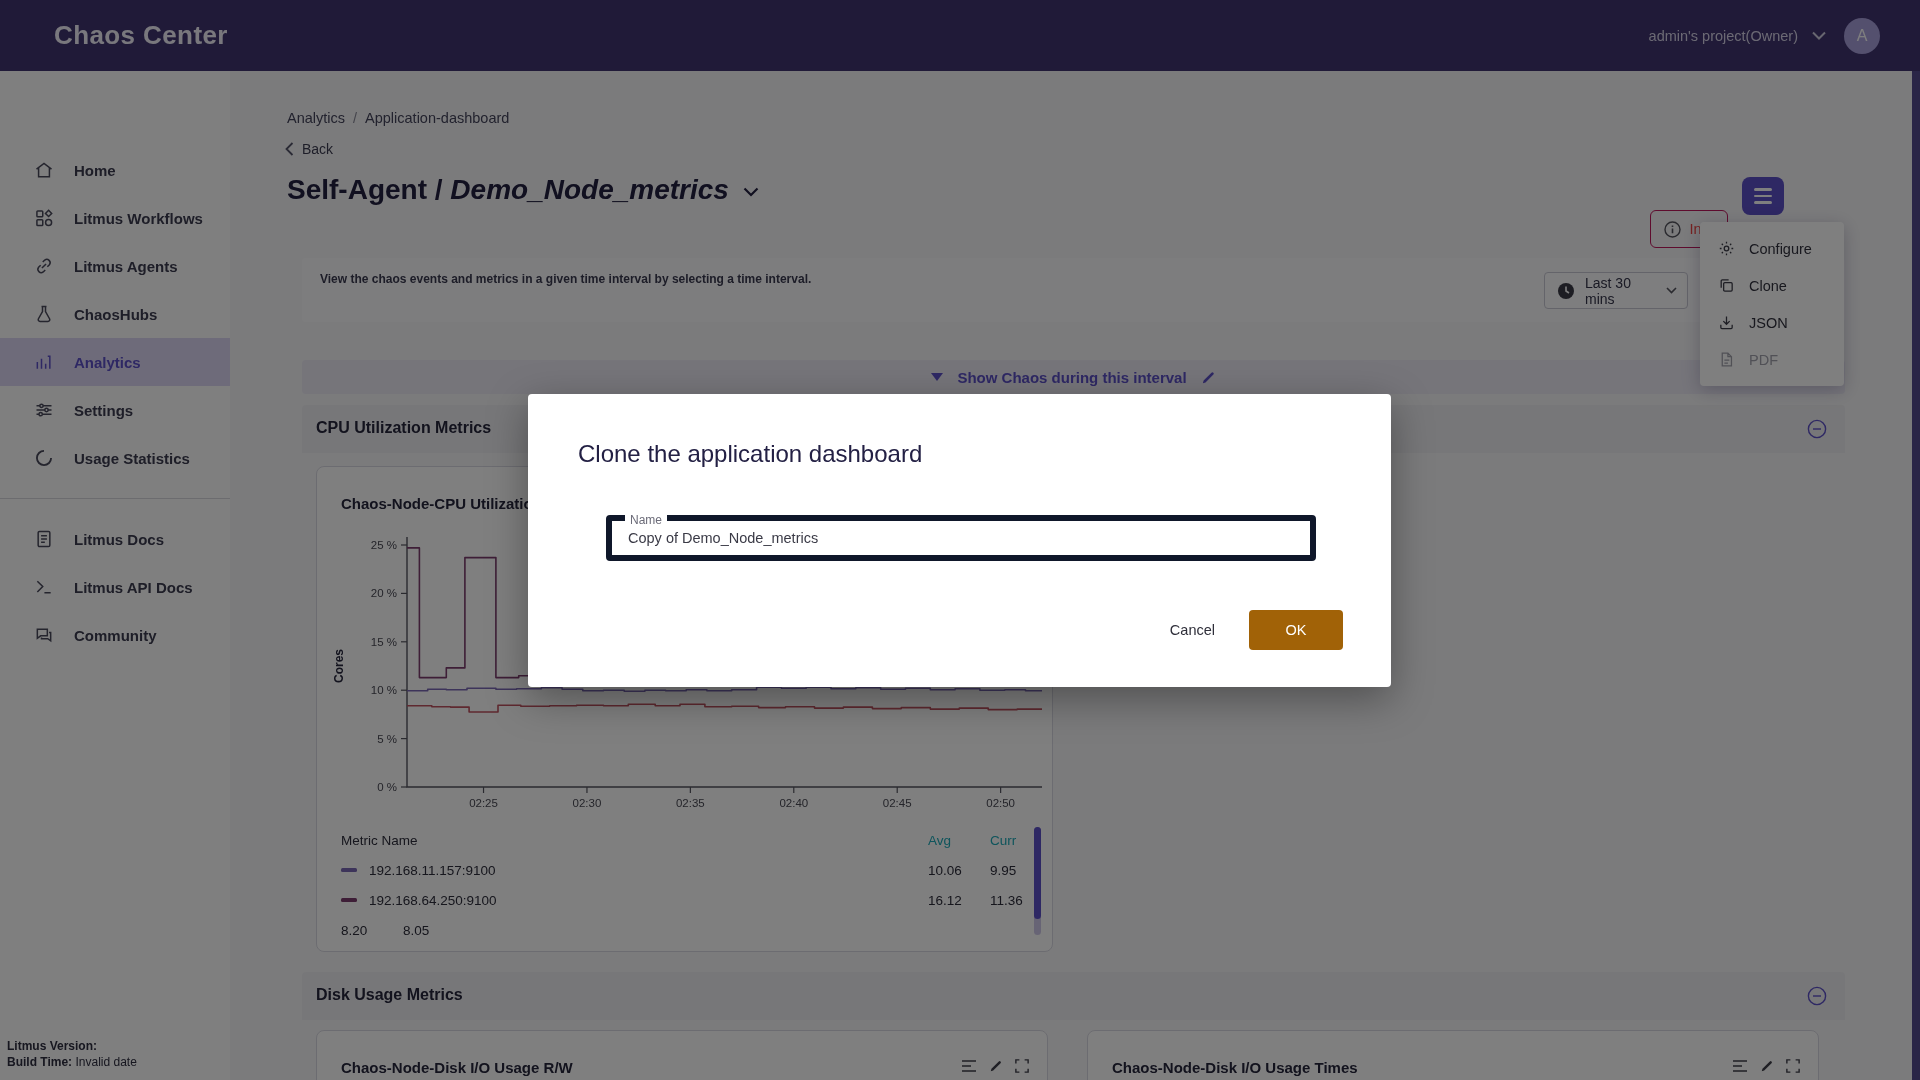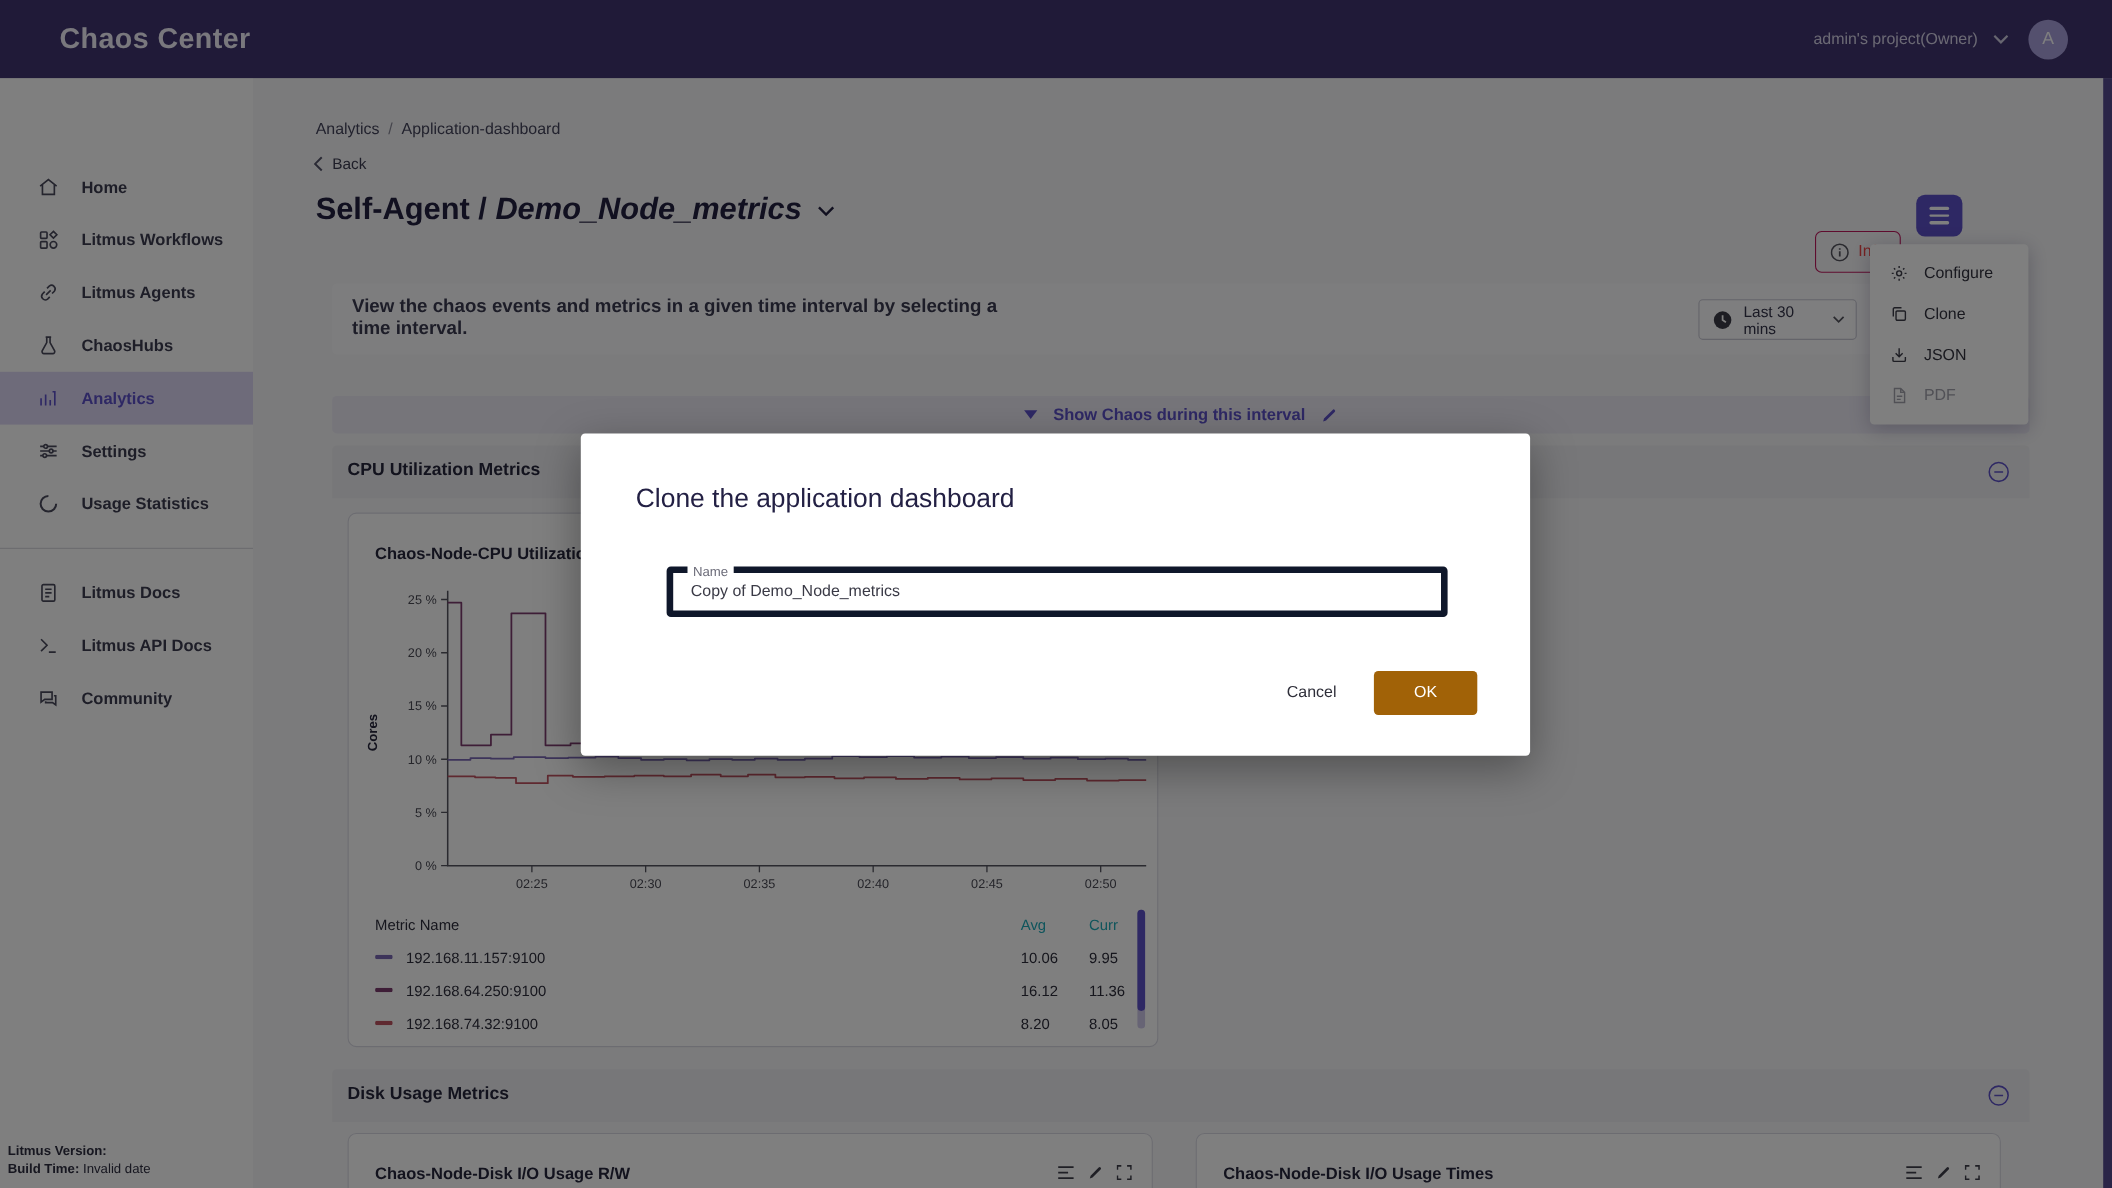--- a/index.html
+++ b/index.html
@@ -46,21 +46,21 @@
 
   .dropdown { position:absolute; left:1470px; top:151px; width:144px; background:#fff; border-radius:4px;
     box-shadow:0 4px 18px rgba(30,25,70,.25); padding:8px 0; z-index:6; }
   .dropdown-item { height:37px; display:flex; align-items:center; gap:14px; padding-left:18px;
     font-size:14.5px; color:#33333f; cursor:pointer; }
   .dropdown-item svg { stroke:#3c3c48; }
   .dropdown-item.disabled { color:#a2a2ad; }
   .dropdown-item.disabled svg { stroke:#a2a2ad; }
 
   .band1 { position:absolute; left:72px; top:187px; width:1543px; height:64px; background:#FBFBFD; border-radius:4px; }
-  .band1-text { position:absolute; left:18px; top:11px; width:600px; font-size:17px; font-weight:600; line-height:20px; color:#3a3a50; }
+  .band1-text { position:absolute; left:18px; top:11px; width:600px; font-size:12px; font-weight:600; line-height:20px; color:#3a3a50; }
   .interval-select { position:absolute; right:157px; top:14px; width:144px; height:37px; border:1px solid #c8c8d4;
     border-radius:4px; background:#fdfdfe; display:flex; align-items:center; gap:10px; padding:0 10px 0 12px; cursor:pointer; }
   .interval-select .lbl { font-size:14px; color:#34344a; flex:1; }
 
   .band2 { position:absolute; left:72px; top:289px; width:1543px; height:34px; background:#ECEAF5; border-radius:4px;
     display:flex; align-items:center; justify-content:center; gap:14px; cursor:pointer; }
   .tri-down { width:0; height:0; border-left:6px solid transparent; border-right:6px solid transparent; border-top:8px solid #5D50C8; }
   .band2 .lbl { font-size:15px; font-weight:600; color:#5D50C8; }
 
   .panel-strip { position:absolute; left:72px; width:1543px; height:48px; background:#EFEFF2; border-radius:4px 4px 0 0; }
@@ -362,26 +362,20 @@
         <span class="legend-name">
             <svg width="16" height="4">
               <rect width="16" height="4" rx="1.5" fill="#7D3C6E"></rect>
             </svg>
             <span>192.168.64.250:9100</span>
           </span>
         <span class="legend-avg">16.12</span>
         <span class="legend-curr">11.36</span>
       </div>
       <div class="legend-row">
-        <span class="legend-name">
-            <svg width="16" height="4">
-              <rect width="16" height="4" rx="1.5" fill="#BE5360"></rect>
-            </svg>
-            <span>192.168.74.32:9100</span>
-          </span>
         <span class="legend-avg">8.20</span>
         <span class="legend-curr">8.05</span>
       </div>
     </div>
     <div class="legend-scroll">
         <div class="legend-thumb"></div>
       </div>
   </div>
 
   <div class="panel-strip strip-disk">

